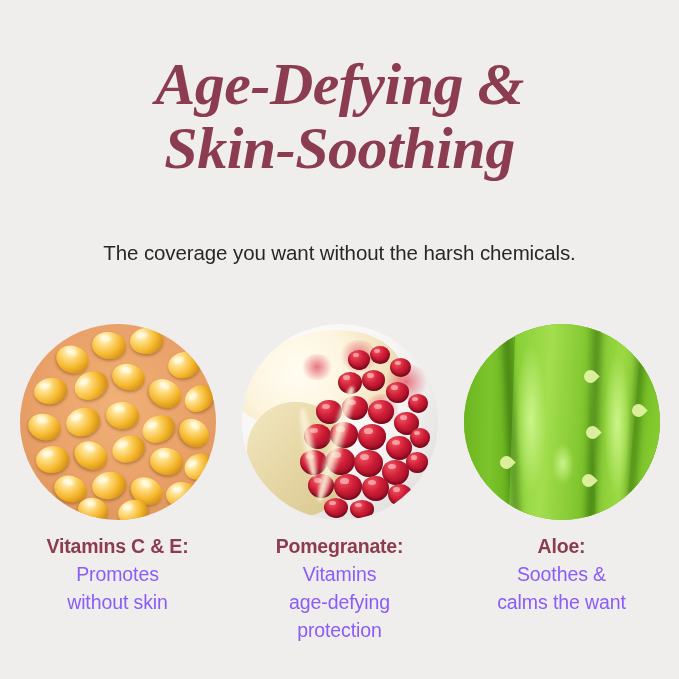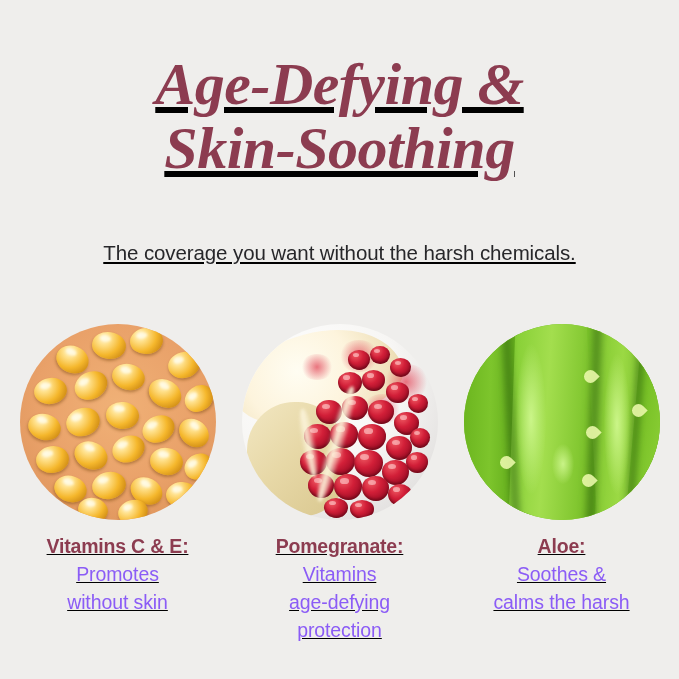--- a/index.html
+++ b/index.html
@@ -16,21 +16,20 @@
   }
 
   .infographic {
     width: 679px;
     height: 679px;
     position: relative;
     display: flex;
     flex-direction: column;
     align-items: center;
     background: #efeeec;
-    text-decoration: underline;
   }
 
   
   .headline {
     margin-top: 52px;
     text-align: center;
     font-family: "Liberation Serif", "DejaVu Serif", serif;
     font-style: italic;
     font-weight: bold;
     font-size: 60px;
@@ -324,18 +323,18 @@
 
         <div class="aloe-thorn" style="left:120px; top:46px;"></div>
         <div class="aloe-thorn" style="left:122px; top:102px;"></div>
         <div class="aloe-thorn" style="left:118px; top:150px;"></div>
         <div class="aloe-thorn" style="left:36px;  top:132px;"></div>
         <div class="aloe-thorn" style="left:168px; top:80px;"></div>
       </div>
       <div class="caption">
         <span class="caption-title">Aloe:</span>
         <span class="caption-line">Soothes &amp;</span>
-        <span class="caption-line">calms the harsh</span>
+        <span class="caption-line">calms the want</span>
       </div>
     </div>
 
   </div>
 </div>
 
 </body></html>

